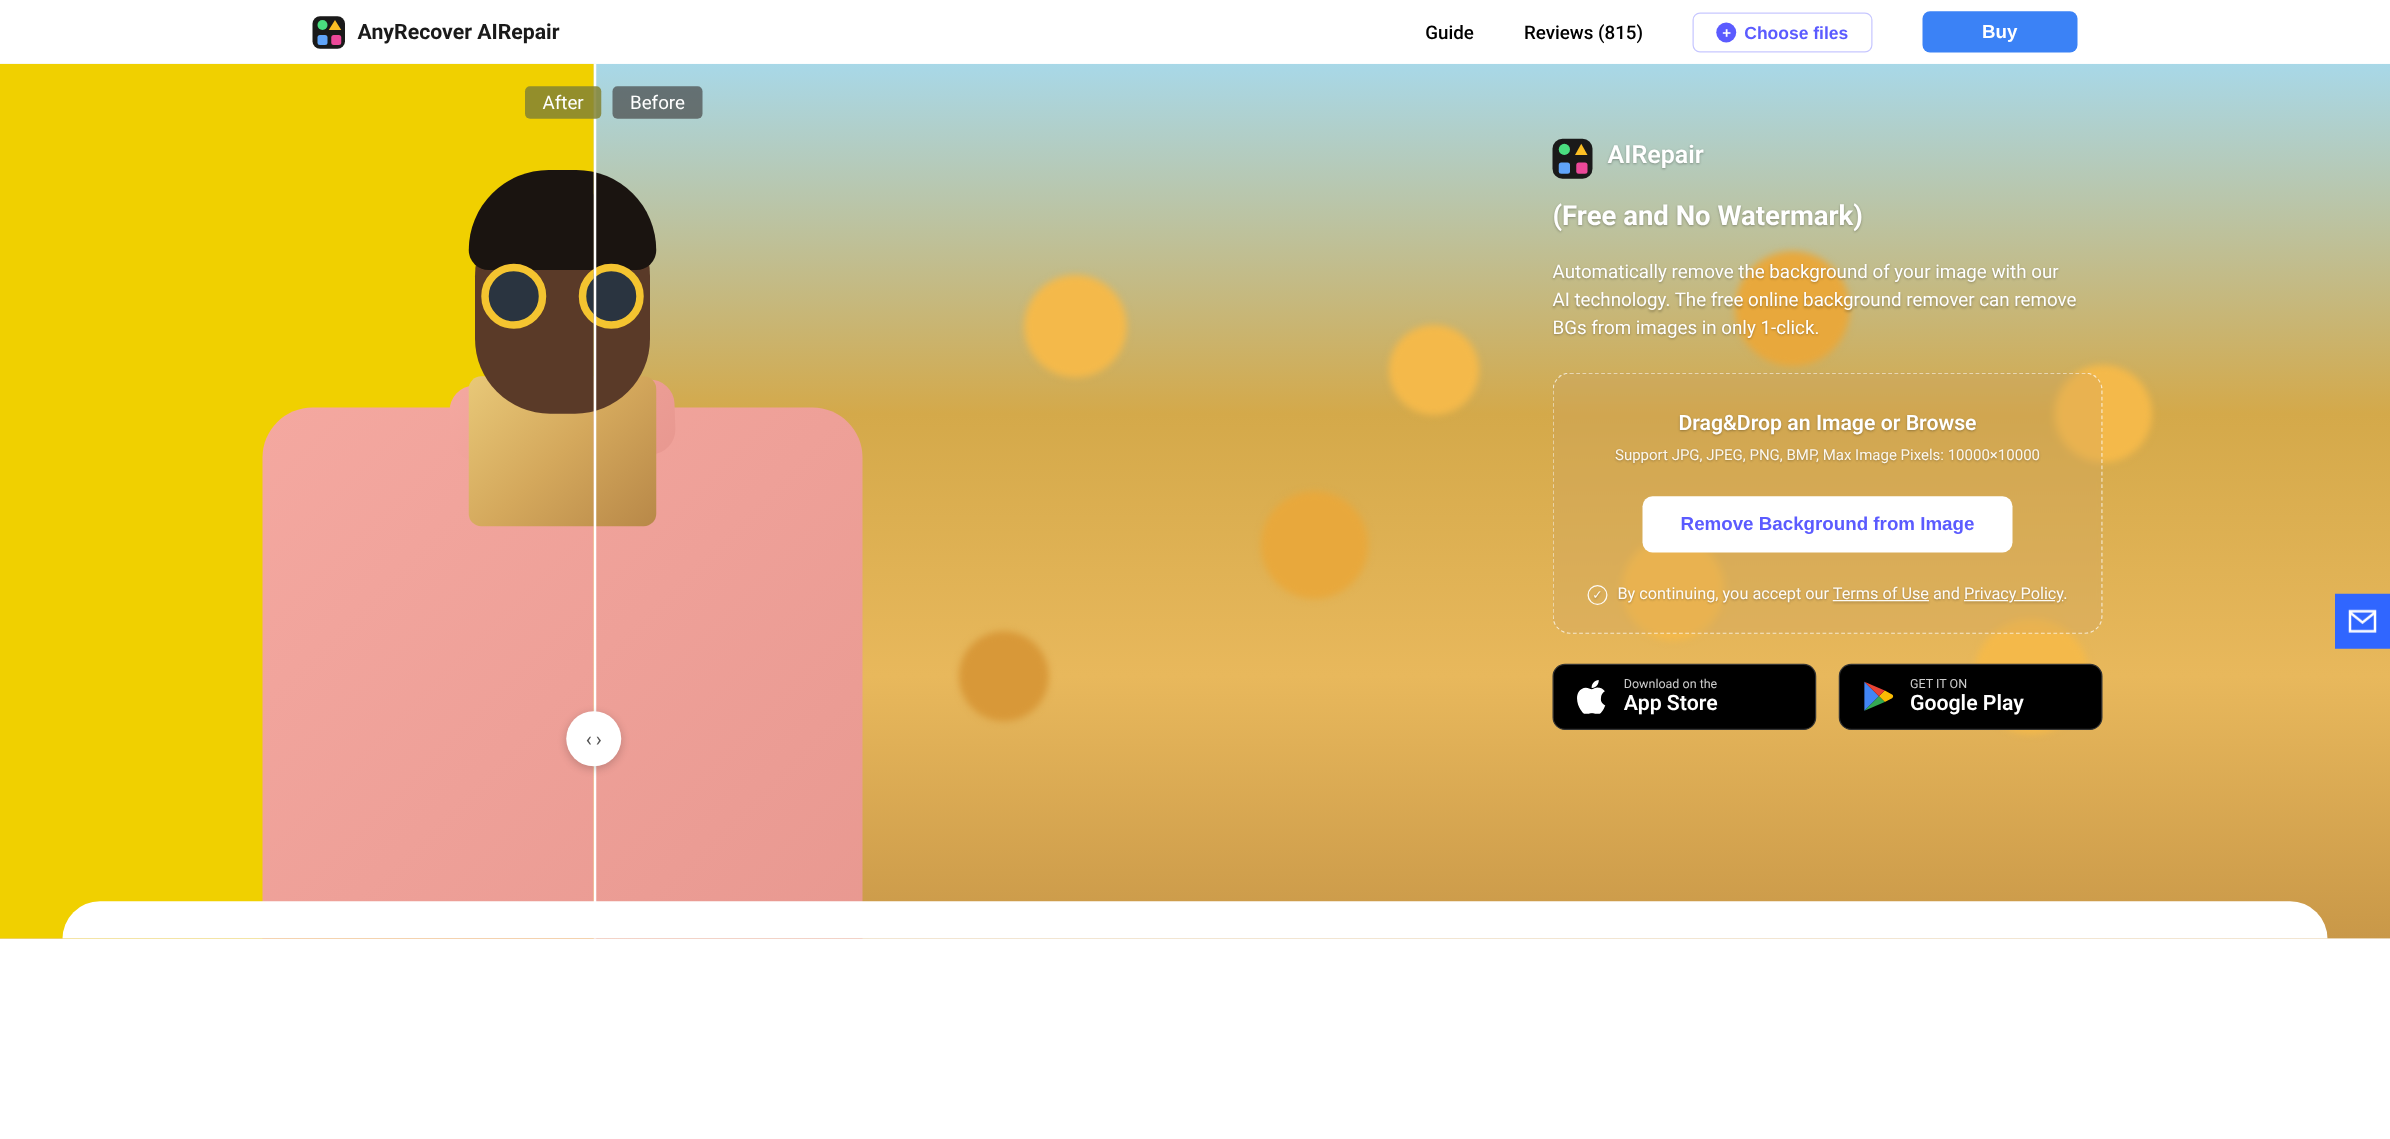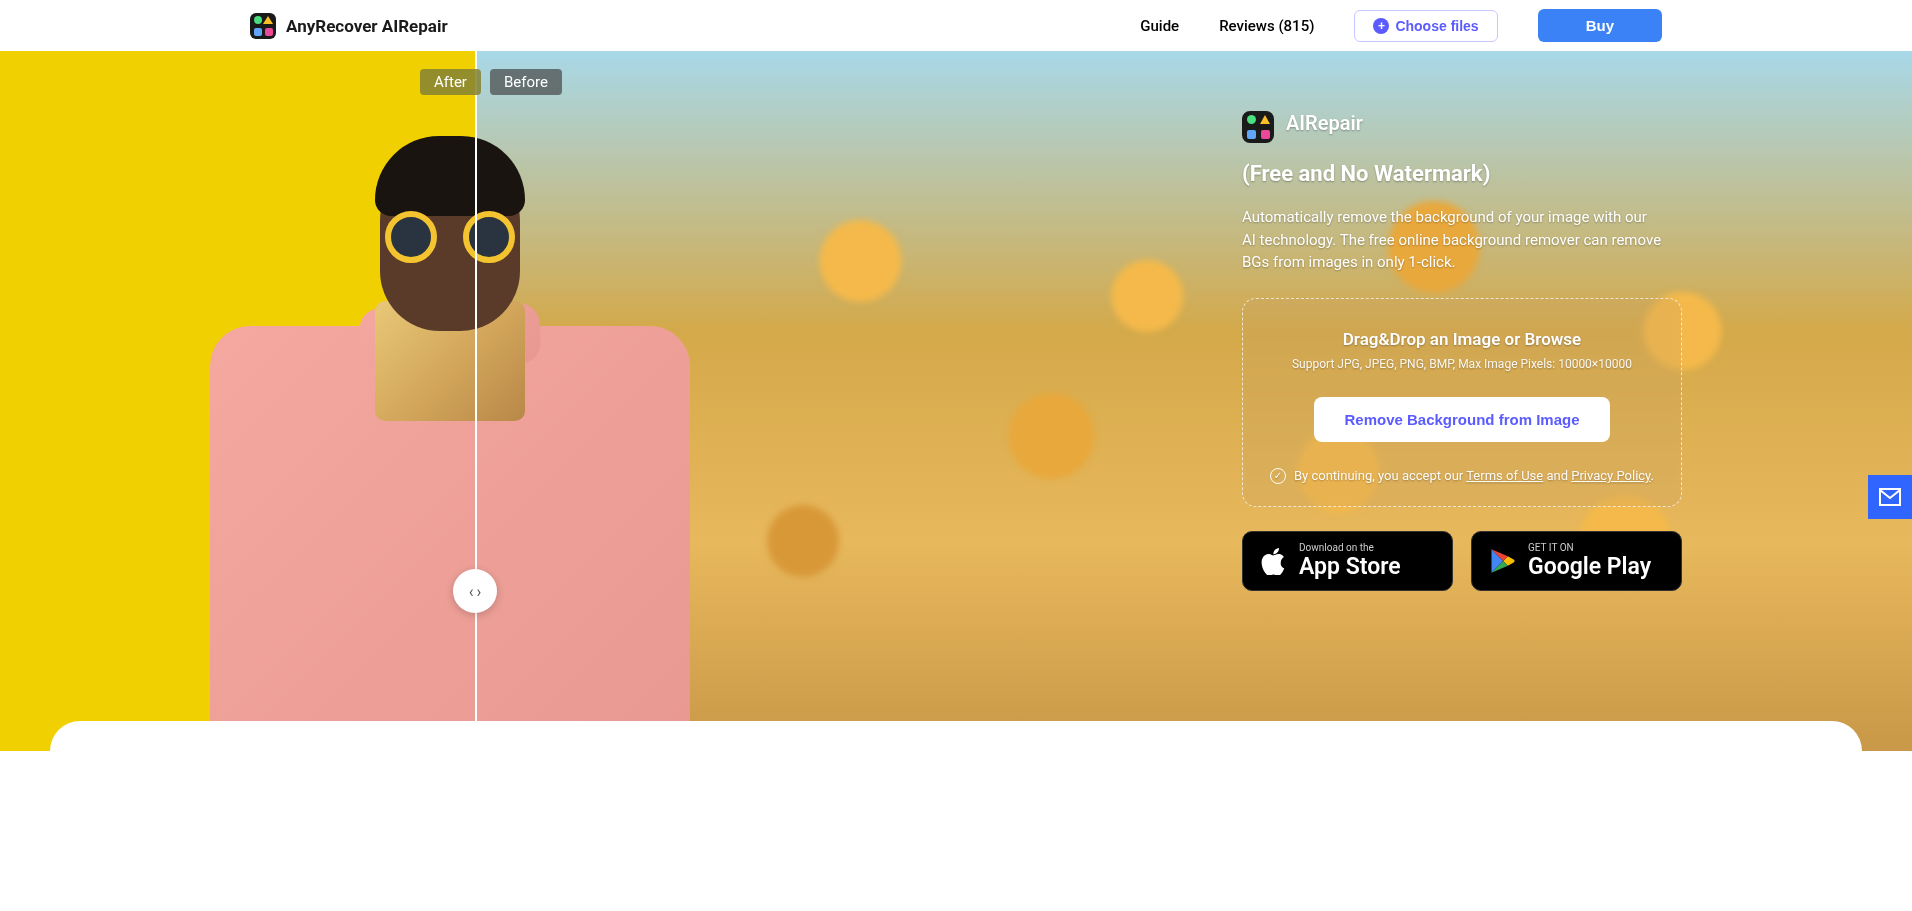--- a/index.html
+++ b/index.html
@@ -75,21 +75,21 @@
 .btn-remove { background: #fff; color: #5b5bff; border: none; padding: 14px 30px; border-radius: 8px; font-size: 15px; font-weight: 600; cursor: pointer; margin-bottom: 26px; }
 .terms { font-size: 13px; display: flex; align-items: center; justify-content: center; gap: 8px; opacity: 0.95; }
 .terms .check { width: 16px; height: 16px; border: 1.5px solid #fff; border-radius: 50%; display: flex; align-items: center; justify-content: center; font-size: 10px; }
 .terms a { color: #fff; text-decoration: underline; cursor: pointer; }
 
 .store-buttons { display: flex; gap: 18px; margin-top: 24px; }
 .store-btn { flex: 1; background: #000; border: 1px solid #333; border-radius: 10px; padding: 10px 16px; display: flex; align-items: center; gap: 12px; cursor: pointer; }
 .store-icon { width: 28px; height: 28px; }
 .store-text { display: flex; flex-direction: column; text-align: left; }
 .store-small { font-size: 10px; color: #ccc; }
-.store-big { font-size: 23px; font-weight: 600; color: #fff; }
+.store-big { font-size: 17px; font-weight: 600; color: #fff; }
 
 
 .email-fab { position: fixed; right: 0; top: 475px; width: 44px; height: 44px; background: #3066ff; display: flex; align-items: center; justify-content: center; cursor: pointer; }
 .email-fab svg { fill: #fff; }
 
 .bottom-white { position: absolute; bottom: 0; left: 50px; right: 50px; height: 30px; background: #fff; border-radius: 30px 30px 0 0; }
 </style>
 </head>
 <body>
 

